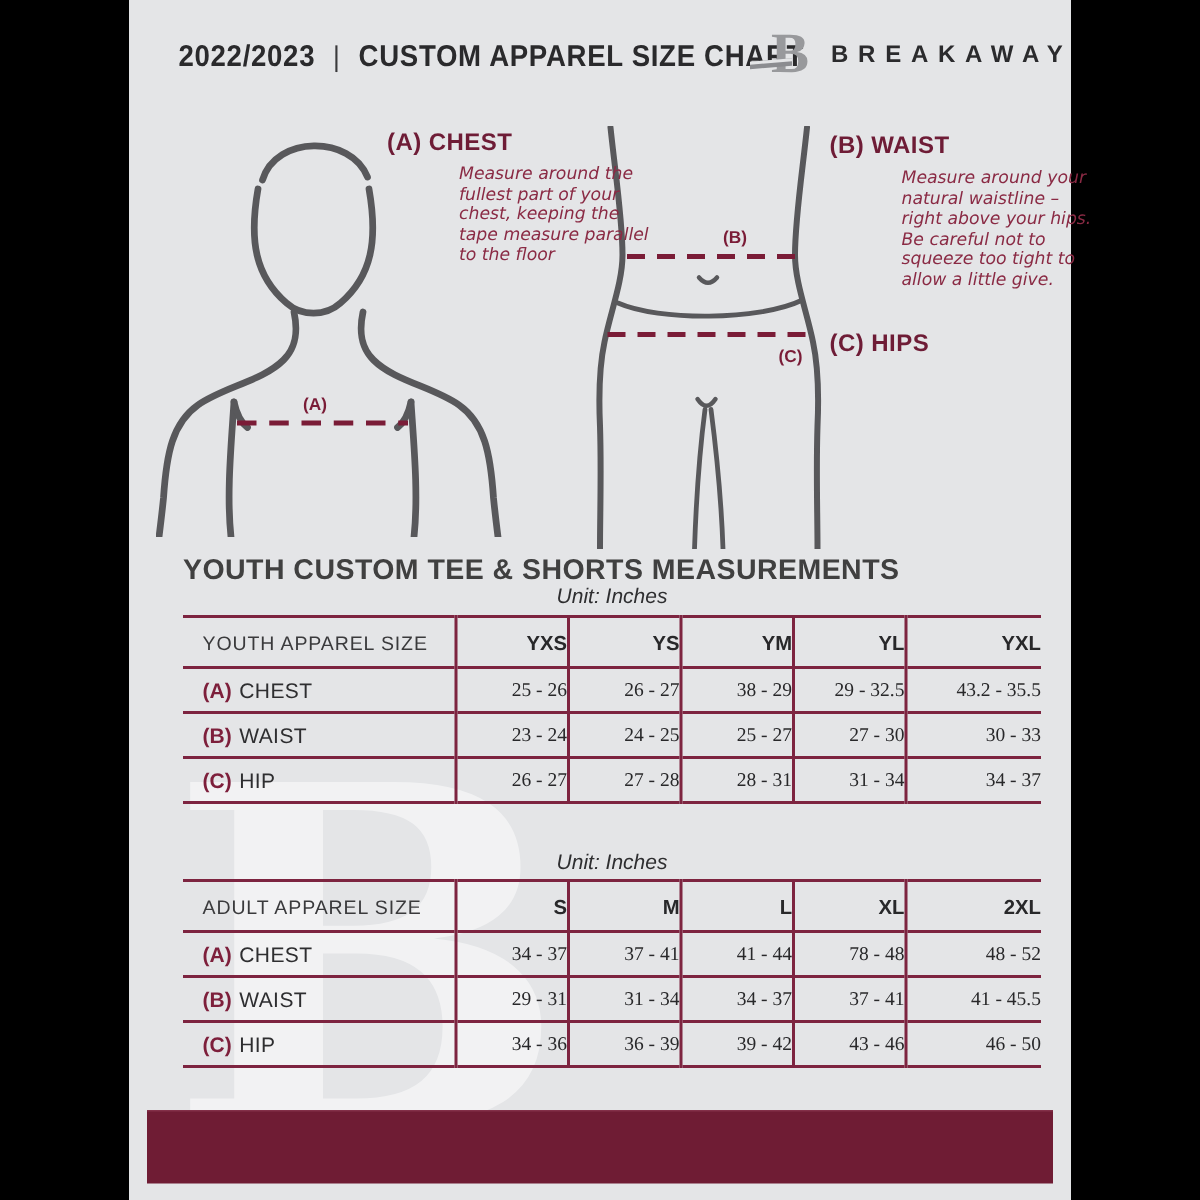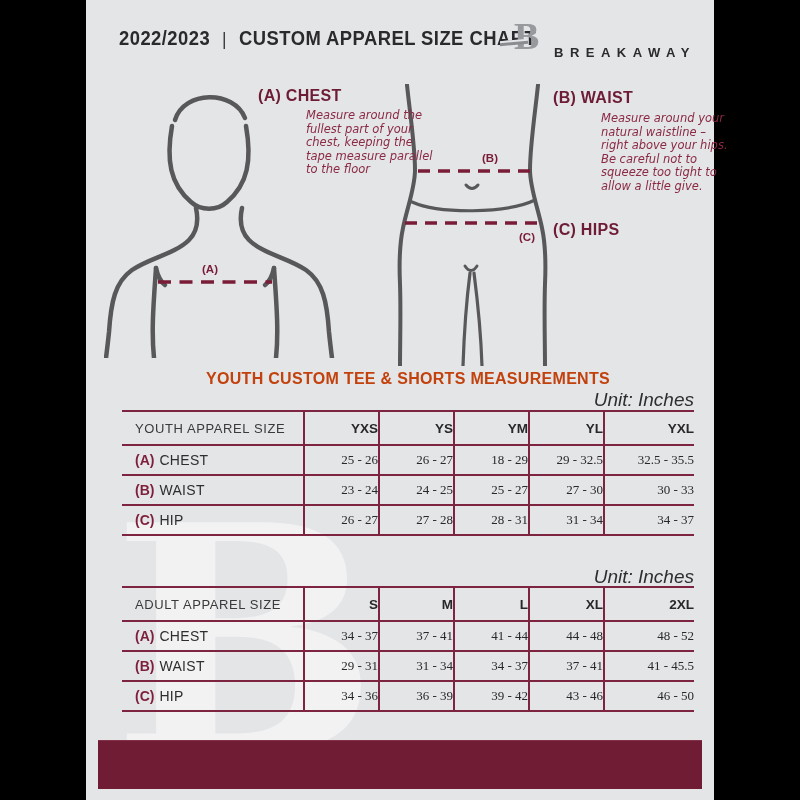--- a/index.html
+++ b/index.html
@@ -28,22 +28,22 @@
     position: absolute; left: 8px; top: 0;
     font-family: "Liberation Serif", serif; font-weight: bold;
     font-size: 38px; line-height: 42px; color: #98999c;
   }
   .logo-slash {
     position: absolute; left: -6px; top: 25px; width: 28px; height: 5px;
     background: #8b8c90; border-top: 2px solid #e4e5e7;
     transform: skewY(-5deg);
   }
   .brand-name {
-    position: absolute; left: 48px; top: 30px;
-    font-size: 13px; font-weight: bold; letter-spacing: 6.5px;
+    position: absolute; left: 48px; top: 13px;
+    font-size: 16px; font-weight: bold; letter-spacing: 6.5px;
     color: #2b2b2d; white-space: nowrap;
   }
 
   
   .fig { position: absolute; }
   .fig-upper { left: 18px; top: 84px; }
   .fig-lower { left: 308px; top: 84px; }
   .guide-head {
     position: absolute; font-size: 16px; font-weight: bold;
     color: #6e1c36; letter-spacing: 0.3px;
@@ -64,27 +64,27 @@
   .watermark {
     position: absolute; left: 26px; top: 512px;
     font-family: "DejaVu Serif", serif; font-weight: bold;
     font-size: 315px; line-height: 0.82;
     color: rgba(255,255,255,0.5);
     pointer-events: none; z-index: 1;
   }
 
   
   .section-title {
+    position: absolute; left: 36px; width: 572px; text-align: left;
+    font-size: 19px; font-weight: bold; letter-spacing: 0.3px; color: #404040;
+    z-index: 2;
+  }
+  .unit-label {
     position: absolute; left: 36px; width: 572px; text-align: center;
-    font-size: 16px; font-weight: bold; letter-spacing: 0.3px; color: #c2410c;
-    z-index: 2;
-  }
-  .unit-label {
-    position: absolute; left: 36px; width: 572px; text-align: right;
-    font-size: 19px; font-style: italic; color: #2e2e30; z-index: 2;
+    font-size: 14px; font-style: italic; color: #2e2e30; z-index: 2;
   }
   .t-youth-title { top: 370px; }  .t-youth-unit { top: 389px; }
   .t-adult-title { top: 547px; }  .t-adult-unit { top: 566px; }
 
   .size-table {
     position: absolute; left: 36px; width: 572px;
     border-collapse: collapse; table-layout: fixed; z-index: 2;
   }
   .tbl-youth { top: 410px; }
   .tbl-adult { top: 586px; }
@@ -203,23 +203,23 @@
         <th>YM</th>
         <th>YL</th>
         <th>YXL</th>
       </tr>
     </thead>
     <tbody>
       <tr>
         <td class="label-col"><span class="marker">(A)</span><span class="rlabel">CHEST</span></td>
         <td>25 - 26</td>
         <td>26 - 27</td>
-        <td>18 - 29</td>
+        <td>38 - 29</td>
         <td>29 - 32.5</td>
-        <td>32.5 - 35.5</td>
+        <td>43.2 - 35.5</td>
       </tr>
       <tr>
         <td class="label-col"><span class="marker">(B)</span><span class="rlabel">WAIST</span></td>
         <td>23 - 24</td>
         <td>24 - 25</td>
         <td>25 - 27</td>
         <td>27 - 30</td>
         <td>30 - 33</td>
       </tr>
       <tr>
@@ -252,21 +252,21 @@
         <th>XL</th>
         <th>2XL</th>
       </tr>
     </thead>
     <tbody>
       <tr>
         <td class="label-col"><span class="marker">(A)</span><span class="rlabel">CHEST</span></td>
         <td>34 - 37</td>
         <td>37 - 41</td>
         <td>41 - 44</td>
-        <td>44 - 48</td>
+        <td>78 - 48</td>
         <td>48 - 52</td>
       </tr>
       <tr>
         <td class="label-col"><span class="marker">(B)</span><span class="rlabel">WAIST</span></td>
         <td>29 - 31</td>
         <td>31 - 34</td>
         <td>34 - 37</td>
         <td>37 - 41</td>
         <td>41 - 45.5</td>
       </tr>

